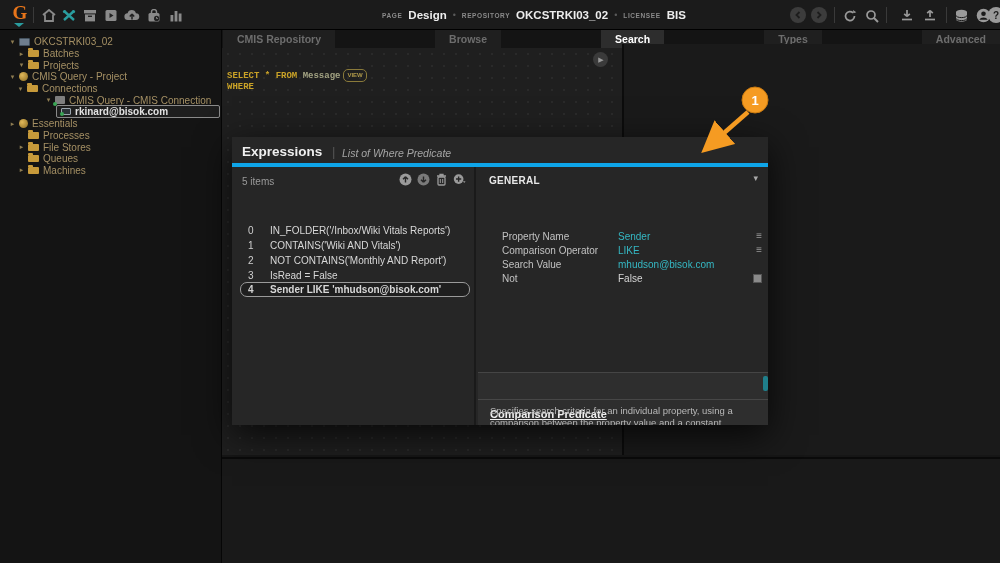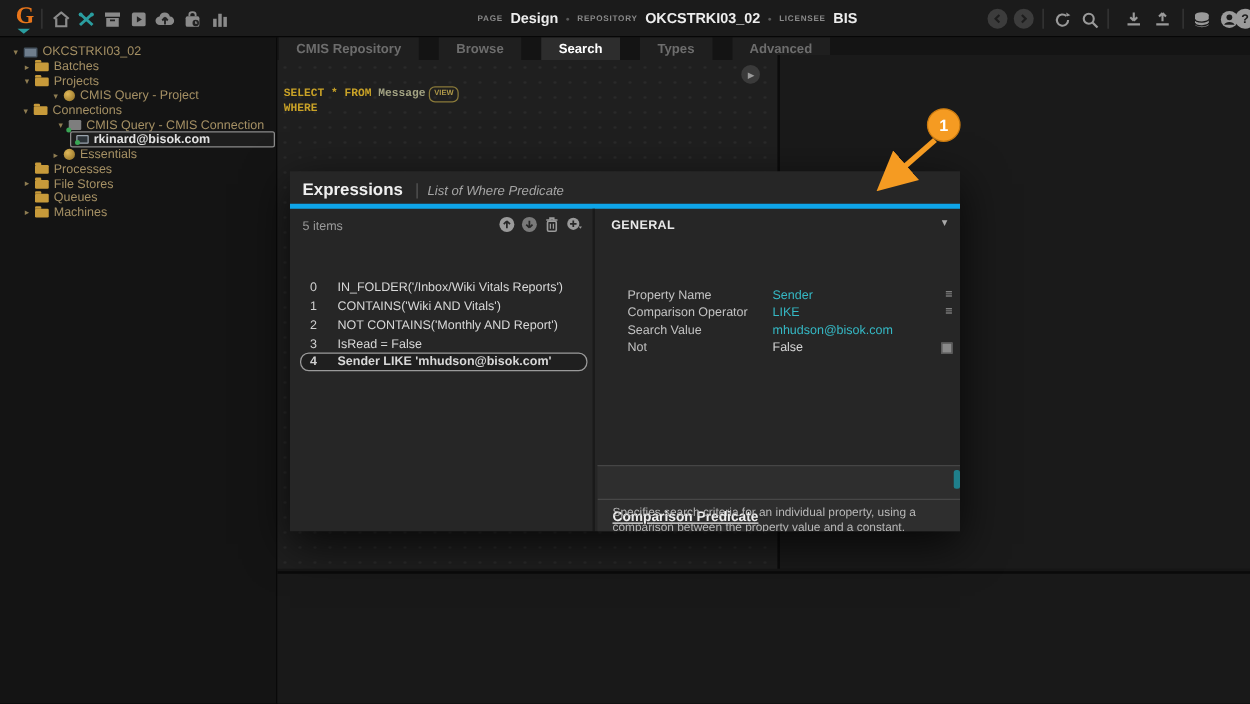--- a/index.html
+++ b/index.html
@@ -24,34 +24,34 @@
   .sidebar { position:absolute; left:0; top:30px; width:222px; height:533px; background:#141414; border-right:1px solid #060606; }
   .tree { position:absolute; left:0; top:6px; width:222px; }
   .trow { position:relative; height:11.7px; display:flex; align-items:center; white-space:nowrap; cursor:pointer; }
   .trow .arr { width:9px; font-size:7px; color:#8f7d52; text-align:center; flex:0 0 9px; }
   .trow .arr.open:before { content:"\25BE"; }
   .trow .arr.closed:before { content:"\25B8"; }
   .trow .tlabel { font-size:10px; color:#a59064; margin-left:4px; }
   .trow.sel .tlabel { color:#e2e2e2; font-weight:bold; }
   .selbox { position:absolute; left:56px; top:-1px; width:164px; height:13px; border:1px solid #8a8a8a; border-radius:2px; background:#1e1e1e; }
   .selbox ~ * { position:relative; }
-  .lvl0{padding-left:8px;} .lvl1{padding-left:17px;} .lvl2{padding-left:40px;} .lvl3{padding-left:16px;} .lvl4{padding-left:44px;} .lvl5{padding-left:59px;}
+  .lvl0{padding-left:8px;} .lvl1{padding-left:17px;} .lvl2{padding-left:8px;} .lvl3{padding-left:16px;} .lvl4{padding-left:44px;} .lvl5{padding-left:59px;}
   .ico { flex:0 0 auto; margin-left:2px; position:relative; }
   .ico-folder { width:11px; height:7px; background:#c79a3a; border-radius:1px; }
   .ico-folder:before { content:""; position:absolute; left:0; top:-2px; width:5px; height:2px; background:#c79a3a; border-radius:1px 1px 0 0; }
   .ico-server { width:11px; height:8px; background:#6f7e8d; border-radius:1px; border:1px solid #44525f; }
   .ico-sphere { width:9px; height:9px; border-radius:50%; background:radial-gradient(circle at 35% 35%, #e0b85a, #8a6a20); }
   .ico-net { width:10px; height:8px; background:#7e7e7e; border-radius:1px; }
   .ico-net:after { content:""; position:absolute; left:-2px; bottom:-2px; width:4px; height:4px; background:#3aa655; border-radius:50%; }
   .ico-mon { width:10px; height:7px; border:1px solid #9aa4ad; background:#2c3338; border-radius:1px; }
   .ico-mon:after { content:""; position:absolute; left:-2px; bottom:-2px; width:4px; height:4px; background:#3aa655; border-radius:50%; }
 
   
   .main { position:absolute; left:222px; top:30px; width:778px; height:533px; background:#161616; }
-  .tabbar { position:absolute; left:0; top:0; width:778px; height:18px; background:#141414; display:flex; gap:16px; padding-left:1px; }
+  .tabbar { position:absolute; left:0; top:0; width:778px; height:18px; background:#141414; display:flex; gap:4px; padding-left:1px;justify-content:space-between; }
   .tab { height:18px; padding:0 14px; display:flex; align-items:center; background:#1f1f1f; color:#6d6d6d; font-size:10.5px; font-weight:bold; cursor:pointer; }
   .tab.active { background:#2d2d2d; color:#fff; }
   .dots { background-image:radial-gradient(circle, rgba(255,255,255,0.05) 1px, transparent 1.2px); background-size:12px 12px; }
   .querypanel { position:absolute; left:0; top:18px; width:400px; height:407px; background-color:#1f1f1f; }
   .rightpanel { position:absolute; left:400px; top:14px; width:378px; height:411px; background:#1a1a1a; border-left:2px solid #0c0c0c; }
   .bottompanel { position:absolute; left:0; top:427px; width:778px; height:106px; background:#191919; border-top:2px solid #0a0a0a; }
   .runbtn { position:absolute; right:14px; top:4px; width:15px; height:15px; border-radius:50%; background:#3a3a3a; display:flex; align-items:center; justify-content:center; cursor:pointer; }
   .runbtn span { color:#9a9a9a; font-size:7px; margin-left:1px; }
   .sql { position:absolute; left:5px; top:21px; font-family:"Liberation Mono", monospace; font-size:9px; font-weight:bold; line-height:11px; }
   .sql .kw { color:#c9a227; }

